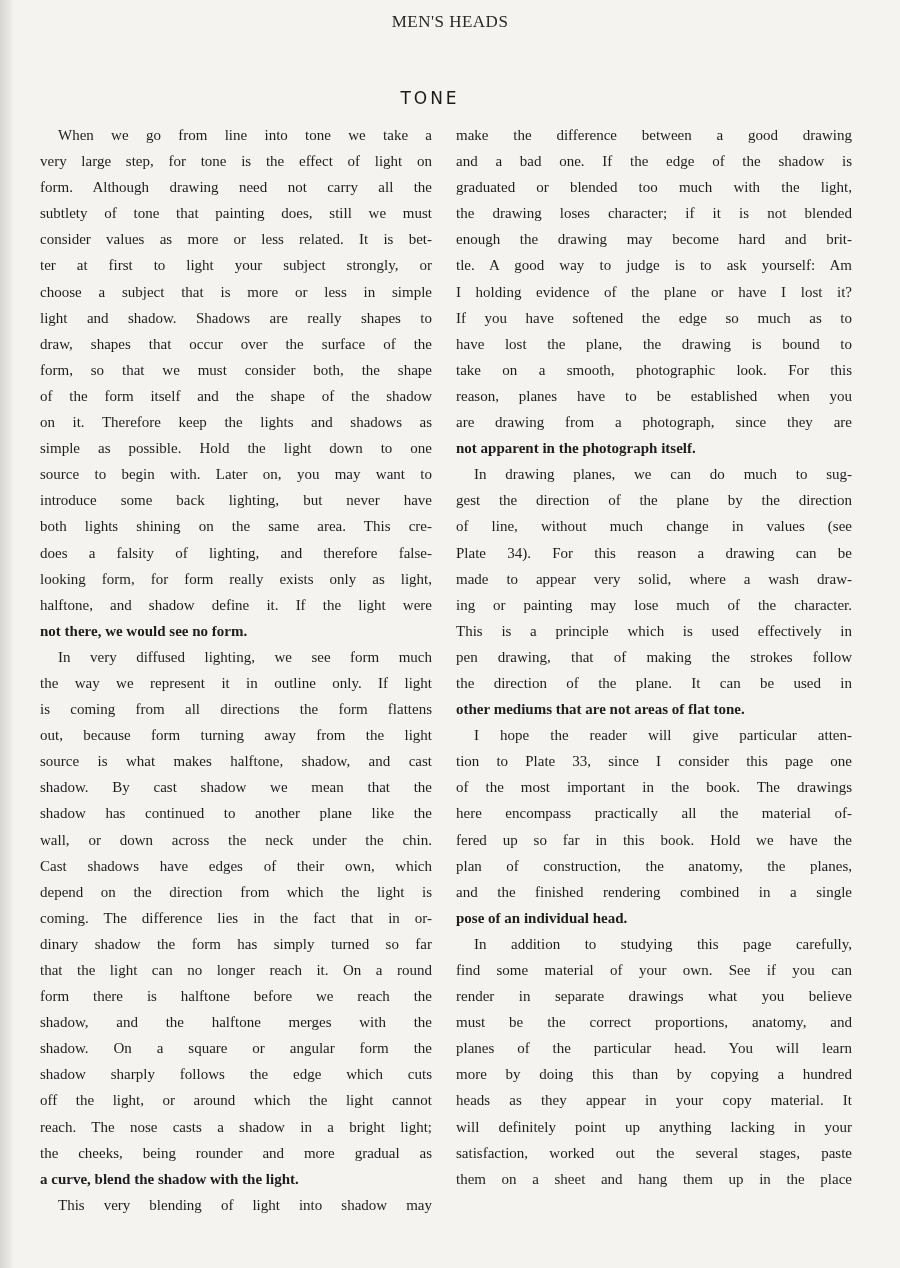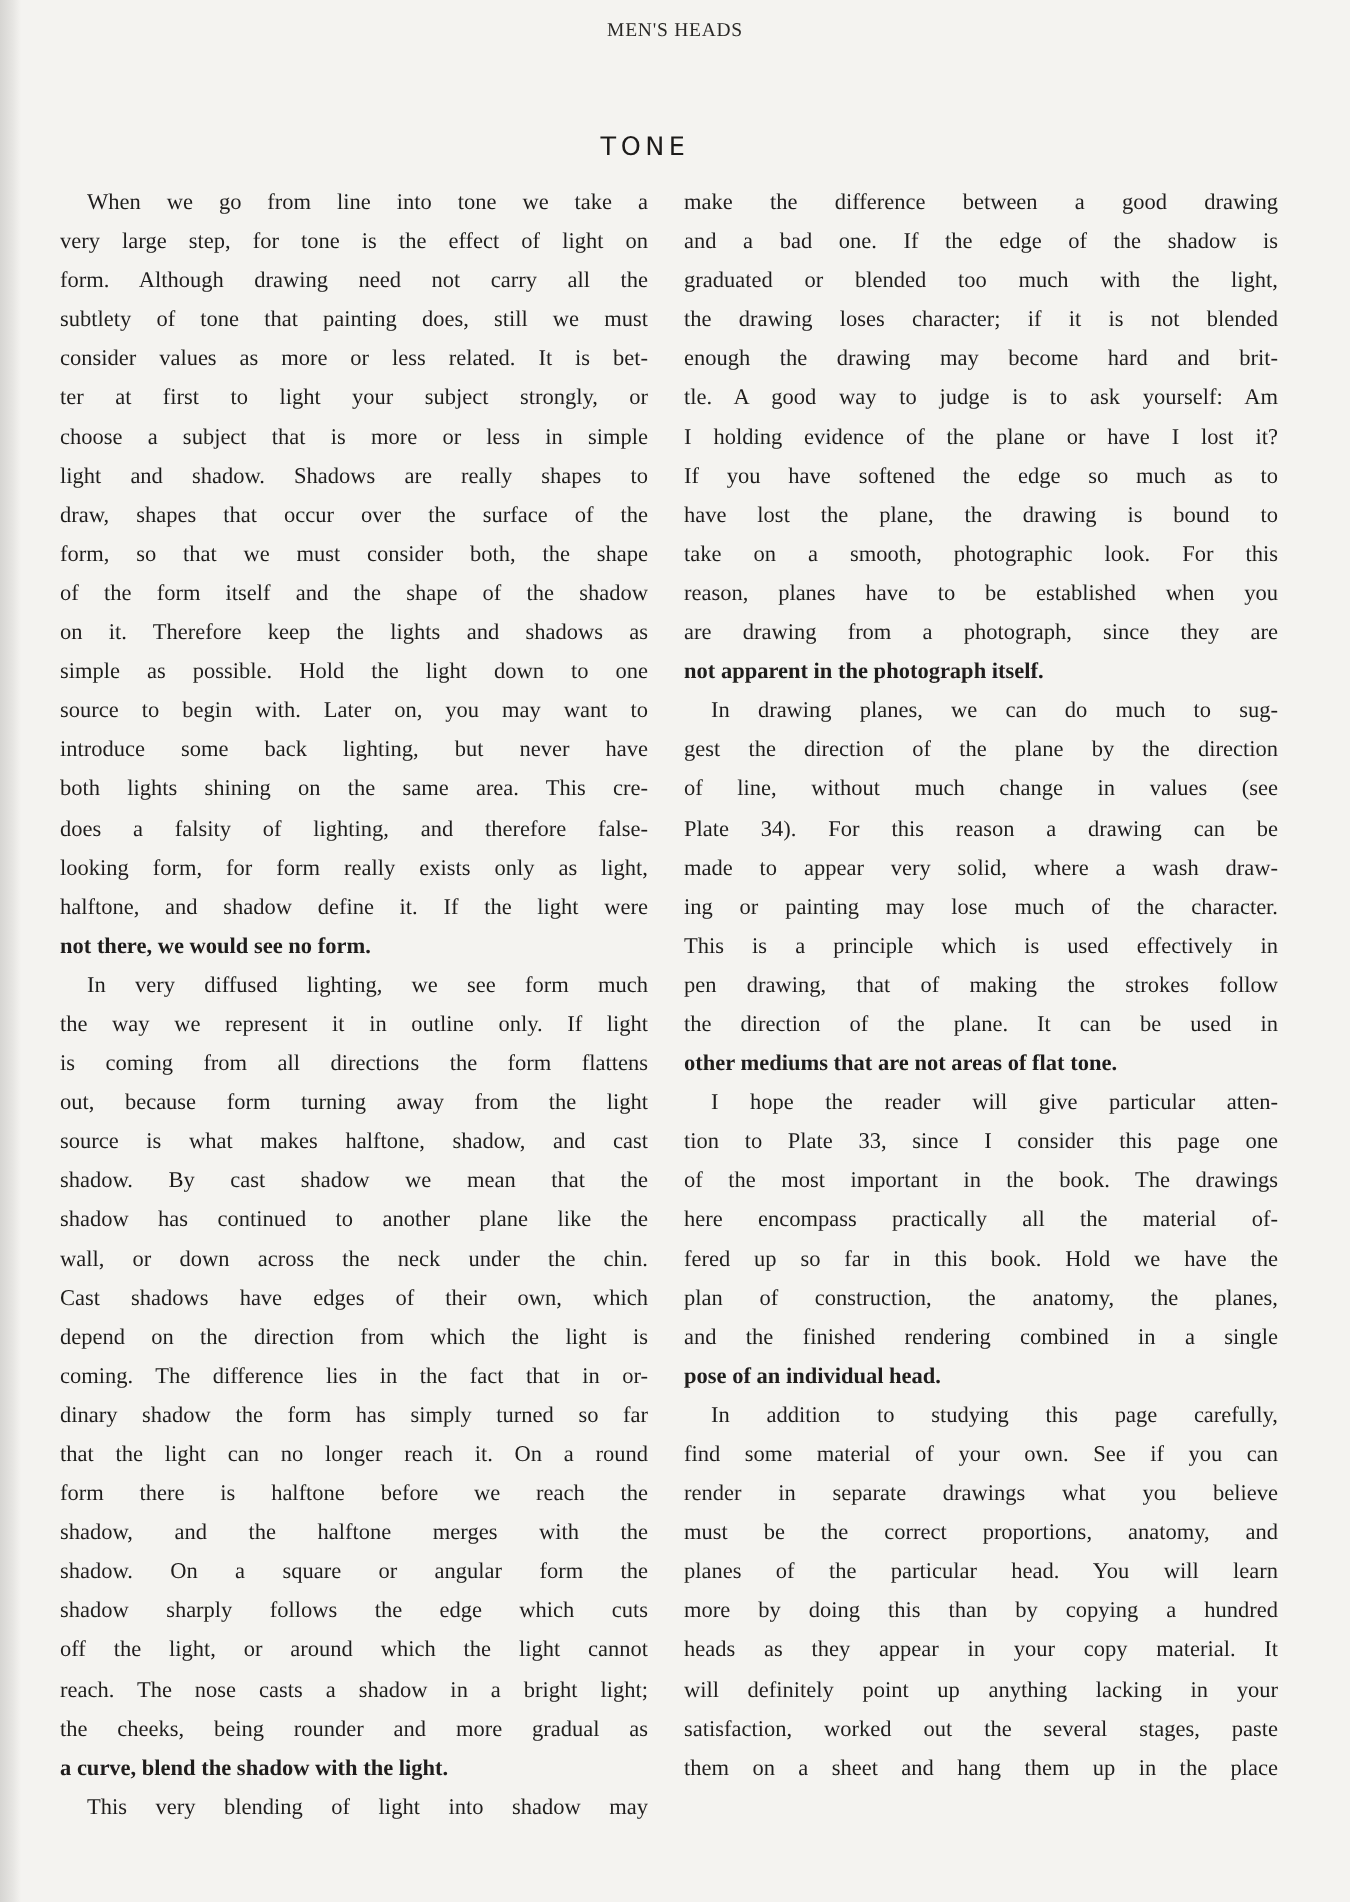--- a/index.html
+++ b/index.html
@@ -12,21 +12,21 @@
     font-family: "Liberation Serif", "DejaVu Serif", serif;
     color: #1f1d1c;
   }
   .page-edge {
     position: absolute; left: 0; top: 0; bottom: 0; width: 14px;
     background: linear-gradient(to right, #d6d5d2 0%, #e6e5e2 60%, #f4f3f0 100%);
   }
   .running-head {
     position: absolute; top: 12px; left: 0; width: 900px;
     text-align: center;
-    font-size: 13px; letter-spacing: 0.5px;
+    font-size: 17px; letter-spacing: 0.5px;
     color: #2a2826;
   }
   .section-title {
     position: absolute; top: 88px; left: 0; width: 860px;
     text-align: center;
     font-family: "DejaVu Sans", "Liberation Sans", sans-serif;
     font-size: 17px; letter-spacing: 3px;
     color: #1d1b1a;
   }
   .column {

